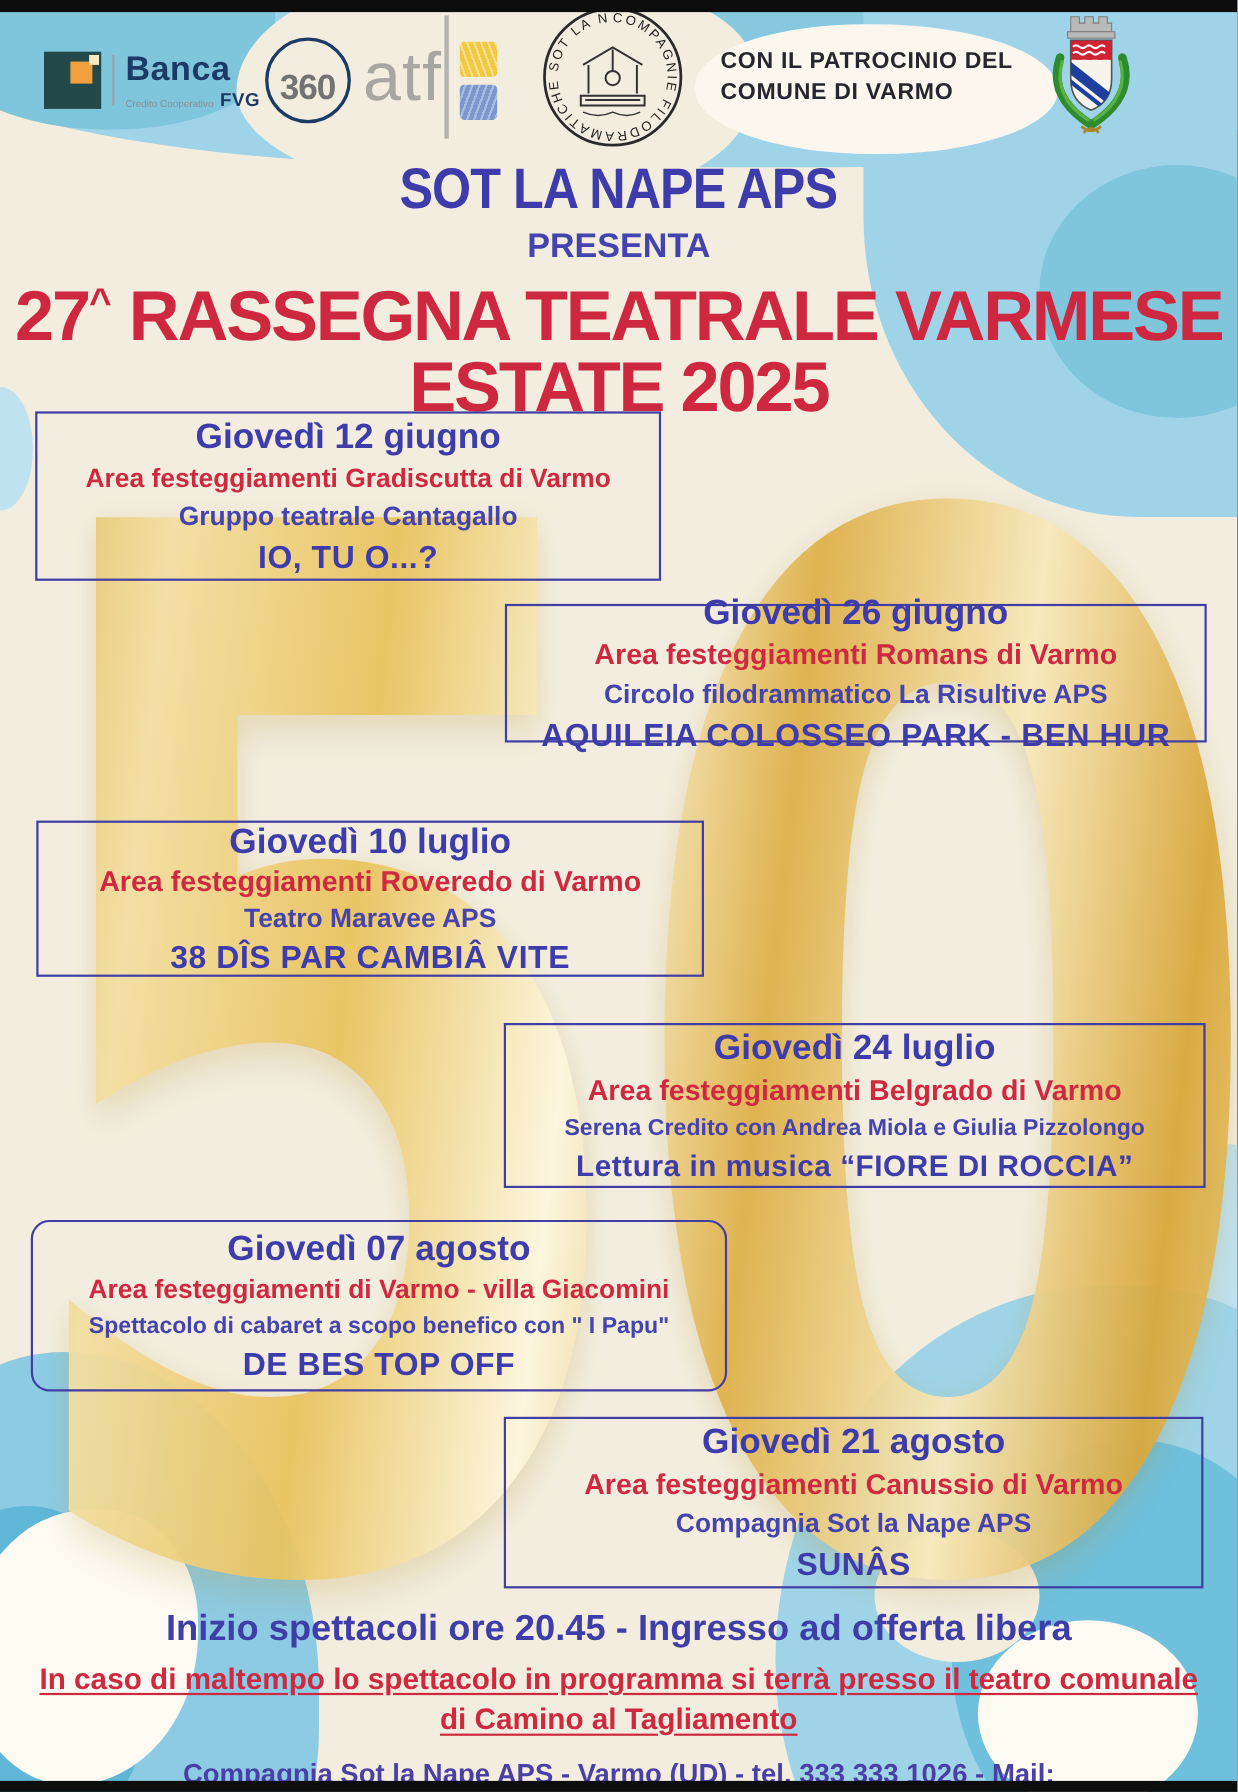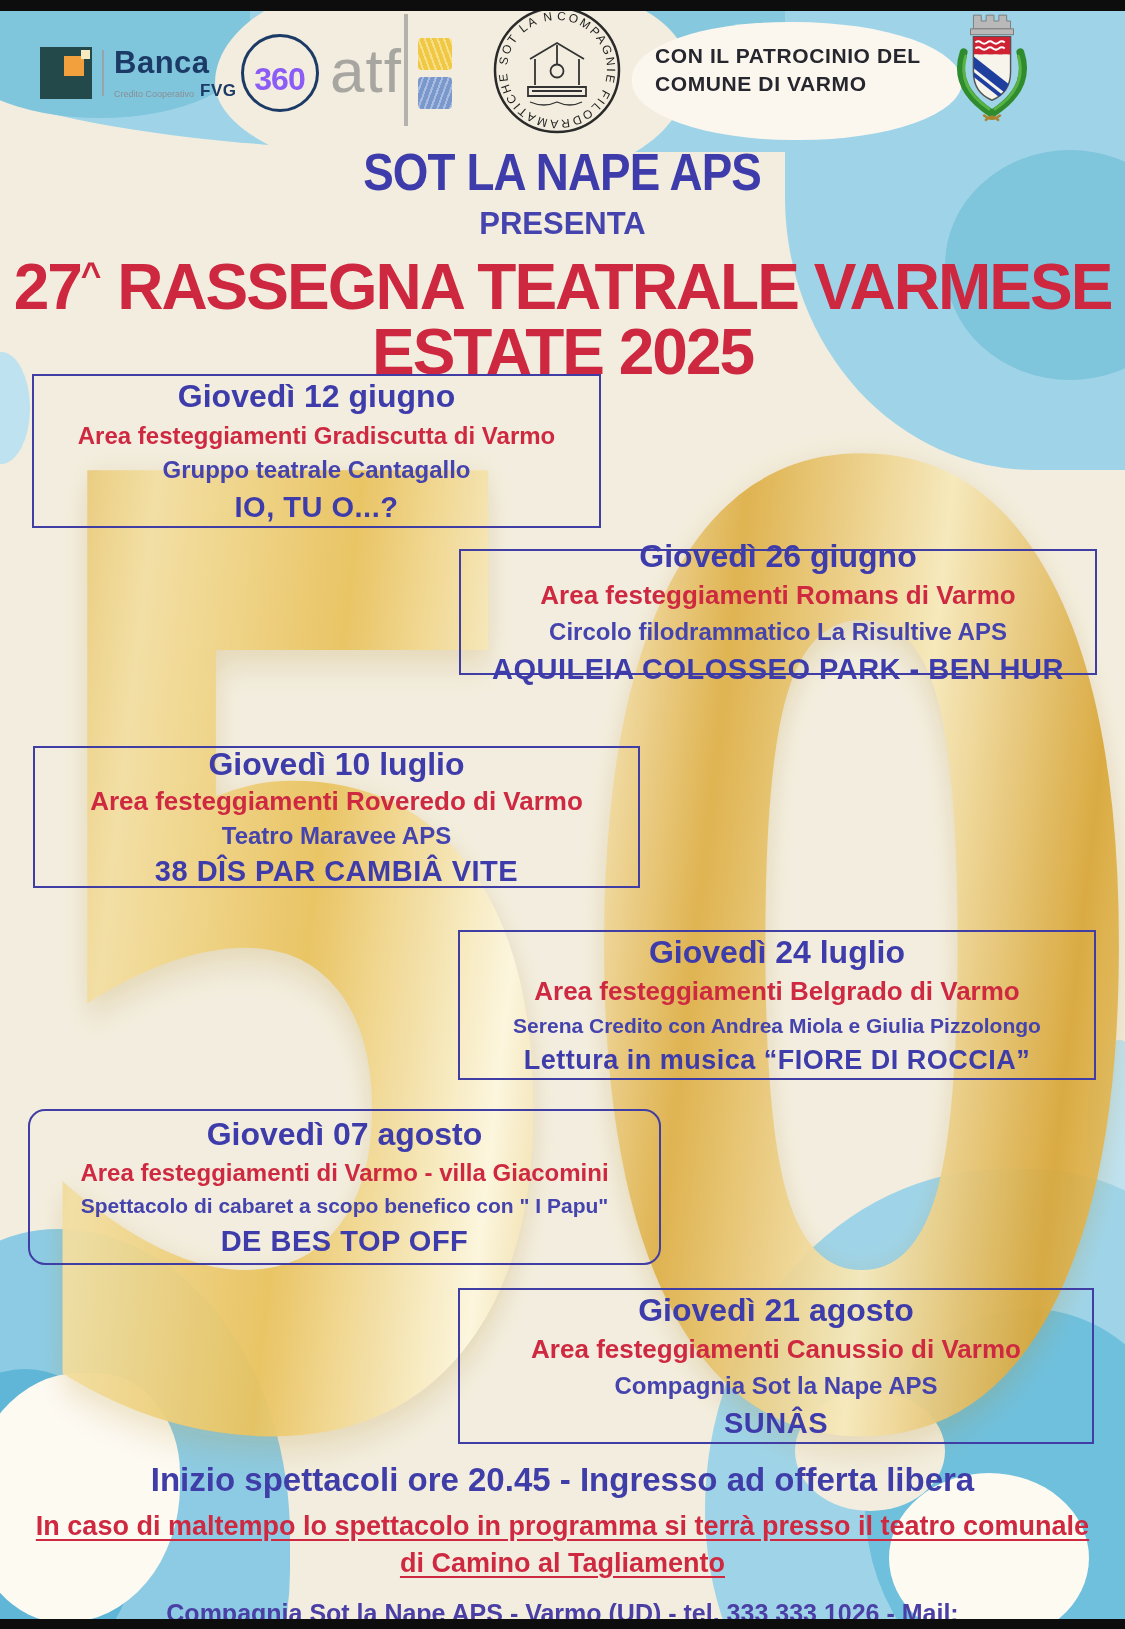--- a/index.html
+++ b/index.html
@@ -36,21 +36,21 @@
   .banca-ico{position:relative;width:52px;height:52px;background:#24494b;}
   .banca-ico .sq1{position:absolute;right:8px;top:9px;width:20px;height:20px;background:#f2a03d;}
   .banca-ico .sq2{position:absolute;right:2px;top:3px;width:9px;height:9px;background:#f7e9c0;}
   .banca-div{width:2px;height:46px;background:#9aa2ab;}
   .banca-txt{display:flex;flex-direction:column;line-height:1;}
   .banca-name{font-size:31px;color:#1c3a66;font-weight:600;letter-spacing:.5px;}
   .banca-sub{font-size:9px;color:#8a8f96;margin-top:4px;display:flex;align-items:flex-end;gap:6px;}
   .banca-fvg{font-size:17px;color:#1c3a66;font-weight:800;letter-spacing:.5px;}
   .banca-circle{width:72px;height:72px;border:3px solid #1c3a66;border-radius:50%;
     display:flex;align-items:center;justify-content:center;margin-left:-6px;background:transparent;}
-  .banca-circle span{font-size:32px;font-weight:800;color:#8b5cf6;letter-spacing:-1px;margin-top:12px;}
+  .banca-circle span{font-size:32px;font-weight:800;color:#737373;letter-spacing:-1px;margin-top:12px;}
   .atf{left:330px;top:14px;display:flex;align-items:flex-start;}
   .atf-txt{font-size:62px;line-height:1;color:#a7a6a0;font-weight:400;letter-spacing:1px;margin-top:26px;}
   .atf-bar{width:4px;height:112px;background:#b3b2ac;margin-left:2px;}
   .atf-squares{display:flex;flex-direction:column;gap:7px;margin:24px 0 0 10px;}
   .atf-sq{width:34px;height:32px;border-radius:4px;}
   .atf-sq-y{background:repeating-linear-gradient(70deg,#f0c844 0 4px,#f7df8a 4px 6px);}
   .atf-sq-b{background:repeating-linear-gradient(110deg,#7b98cd 0 4px,#a8bce0 4px 6px);}
   .stamp{left:492px;top:5px;width:130px;height:130px;}
   .patrocinio{left:655px;top:42px;width:305px;color:#26262e;font-weight:800;
     font-size:21px;line-height:1.35;letter-spacing:.6px;}

